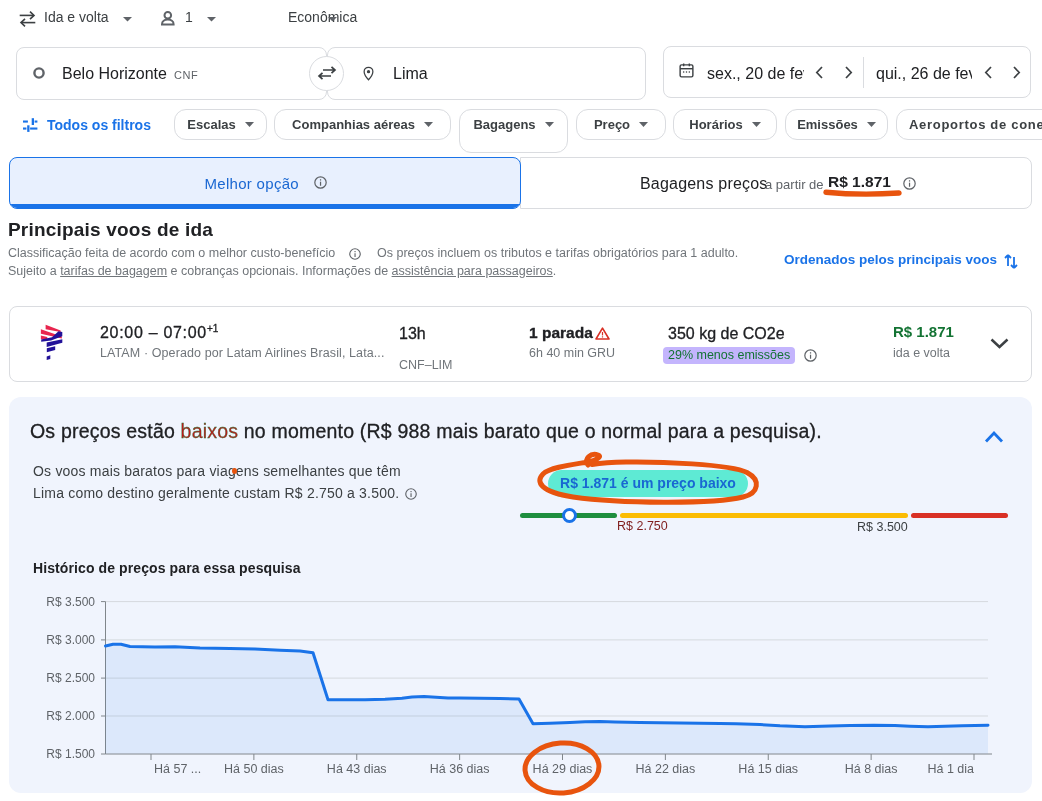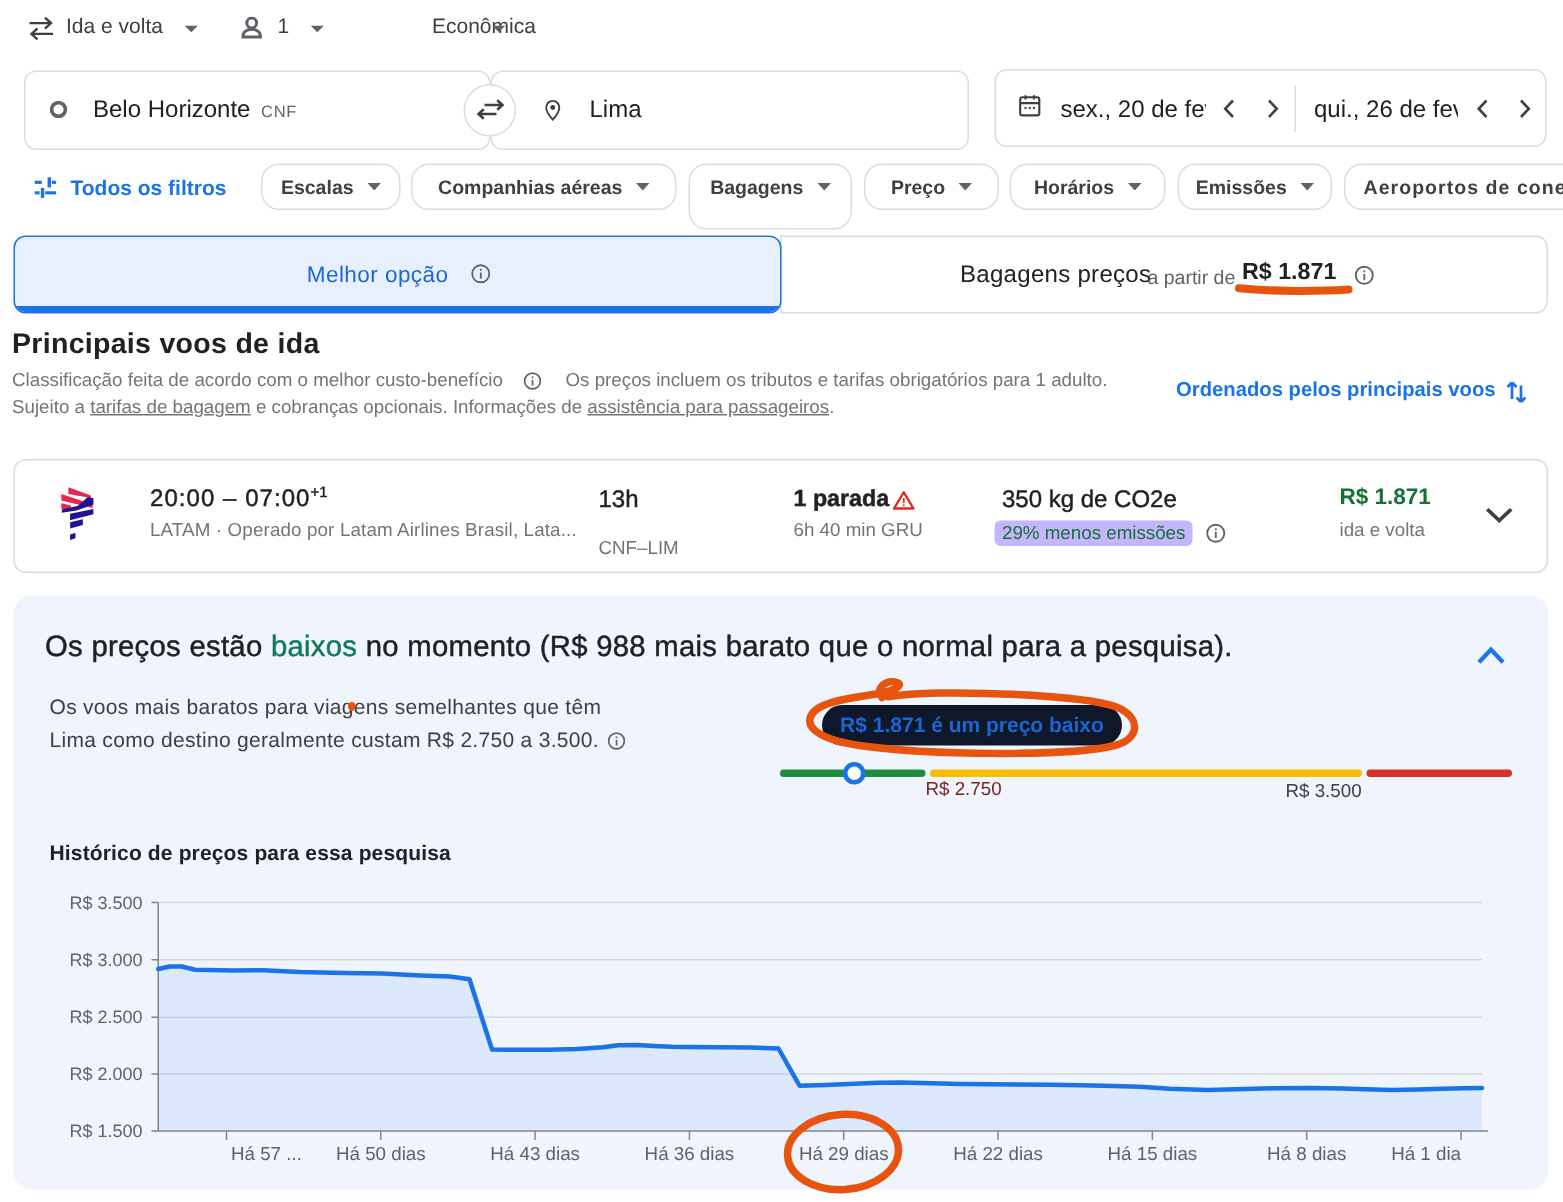--- a/index.html
+++ b/index.html
@@ -177,34 +177,34 @@
     <rect x="7.3" y="7" width="1.5" height="5" fill="#5f6368"></rect>
     <rect x="7.3" y="4" width="1.5" height="1.6" fill="#5f6368"></rect>
   </svg>
 <span class="abs" style="left:893px; top:322.5px; font-size:15px; font-weight:700; color:#137333;">R$ 1.871</span>
 <span class="abs g" style="left:893px; top:345.5px; font-size:12.5px;">ida e volta</span>
 <svg class="abs" style="left:990px; top:338px;" width="19" height="11" viewBox="0 0 19 11">
     <path d="M1.5 1.5 L9.5 9 L17.5 1.5" fill="none" stroke="#3c4043" stroke-width="2.5"></path>
   </svg>
 
 <div class="abs" style="left:9px; top:397px; width:1023px; height:396px; background:#f0f4fd; border-radius:12px;"></div>
-<span class="abs" style="left:30px; top:420px; font-size:19.5px; letter-spacing:0.2px; color:#202124; -webkit-text-stroke:0.3px #202124;">Os preços estão <span style="color:#0f766e; -webkit-text-stroke:0.3px #188038;">baixos</span> no momento (R$ 988 mais barato que o normal para a pesquisa).</span>
+<span class="abs" style="left:30px; top:420px; font-size:19.5px; letter-spacing:0.2px; color:#202124; -webkit-text-stroke:0.3px #202124;">Os preços estão <span style="color:#b91c1c; -webkit-text-stroke:0.3px #188038;">baixos</span> no momento (R$ 988 mais barato que o normal para a pesquisa).</span>
 <svg class="abs" style="left:984px; top:430px;" width="20" height="14" viewBox="0 0 20 14">
     <path d="M2 11.5 L10 3 L18 11.5" fill="none" stroke="#1a73e8" stroke-width="2.8"></path>
   </svg>
 <span class="abs" style="left:33px; top:462.5px; font-size:14px; letter-spacing:0.2px; color:#3c4043;">Os voos mais baratos para viagens semelhantes que têm</span>
 <span class="abs" style="left:33px; top:484.5px; font-size:14px; letter-spacing:0.2px; color:#3c4043;">Lima como destino geralmente custam R$ 2.750 a 3.500.</span>
 <svg class="abs" style="left:405px; top:488px;" width="12" height="12" viewBox="0 0 16 16">
     <circle cx="8" cy="8" r="7" fill="none" stroke="#5f6368" stroke-width="1.5"></circle>
     <rect x="7.3" y="7" width="1.5" height="5" fill="#5f6368"></rect>
     <rect x="7.3" y="4" width="1.5" height="1.6" fill="#5f6368"></rect>
   </svg>
 <div class="abs" style="left:232px; top:468px; width:5px; height:6px; background:#e8540e; border-radius:50%;"></div>
 
-<div class="abs" style="left:548px; top:470px; width:200px; height:27px; background:#0f172a; border-radius:14px; text-align:center; font-size:14px; font-weight:700; color:#1967d2; line-height:27px;">R$ 1.871 é um preço baixo</div>
+<div class="abs" style="left:548px; top:470px; width:200px; height:27px; background:#5eead4; border-radius:14px; text-align:center; font-size:14px; font-weight:700; color:#1967d2; line-height:27px;">R$ 1.871 é um preço baixo</div>
 <svg class="abs" style="left:528px; top:450px;" width="240" height="60" viewBox="0 0 240 60">
   <path d="M60 15 C 55 9, 63 2.5, 70 5 C 75 7, 67 10.5, 60 12 C 45 14.5, 22 17, 15 24 C 7 32, 13 42, 45 47 C 90 53.5, 185 54.5, 215 47 C 231 43, 233 30, 219 22.5 C 202 14, 130 11.5, 98 12 C 86 12.2, 72 13.2, 64 14.5" fill="none" stroke="#e8540e" stroke-width="5" stroke-linecap="round"></path>
 </svg>
 
 <div class="abs" style="left:520px; top:513px; width:97px; height:4.5px; background:#1e8e3e; border-radius:3px;"></div>
 <div class="abs" style="left:620px; top:513px; width:288px; height:4.5px; background:#fbbc04; border-radius:3px;"></div>
 <div class="abs" style="left:911px; top:513px; width:97px; height:4.5px; background:#d93025; border-radius:3px;"></div>
 <div class="abs" style="left:561.5px; top:507.5px; width:15px; height:15px; background:#fff; border:3.5px solid #1a73e8; border-radius:50%;"></div>
 <span class="abs" style="left:617px; top:519px; font-size:12.5px; color:#7f1d1d;">R$ 2.750</span>
 <span class="abs" style="left:857px; top:519.5px; font-size:12.5px; color:#3c4043;">R$ 3.500</span>

